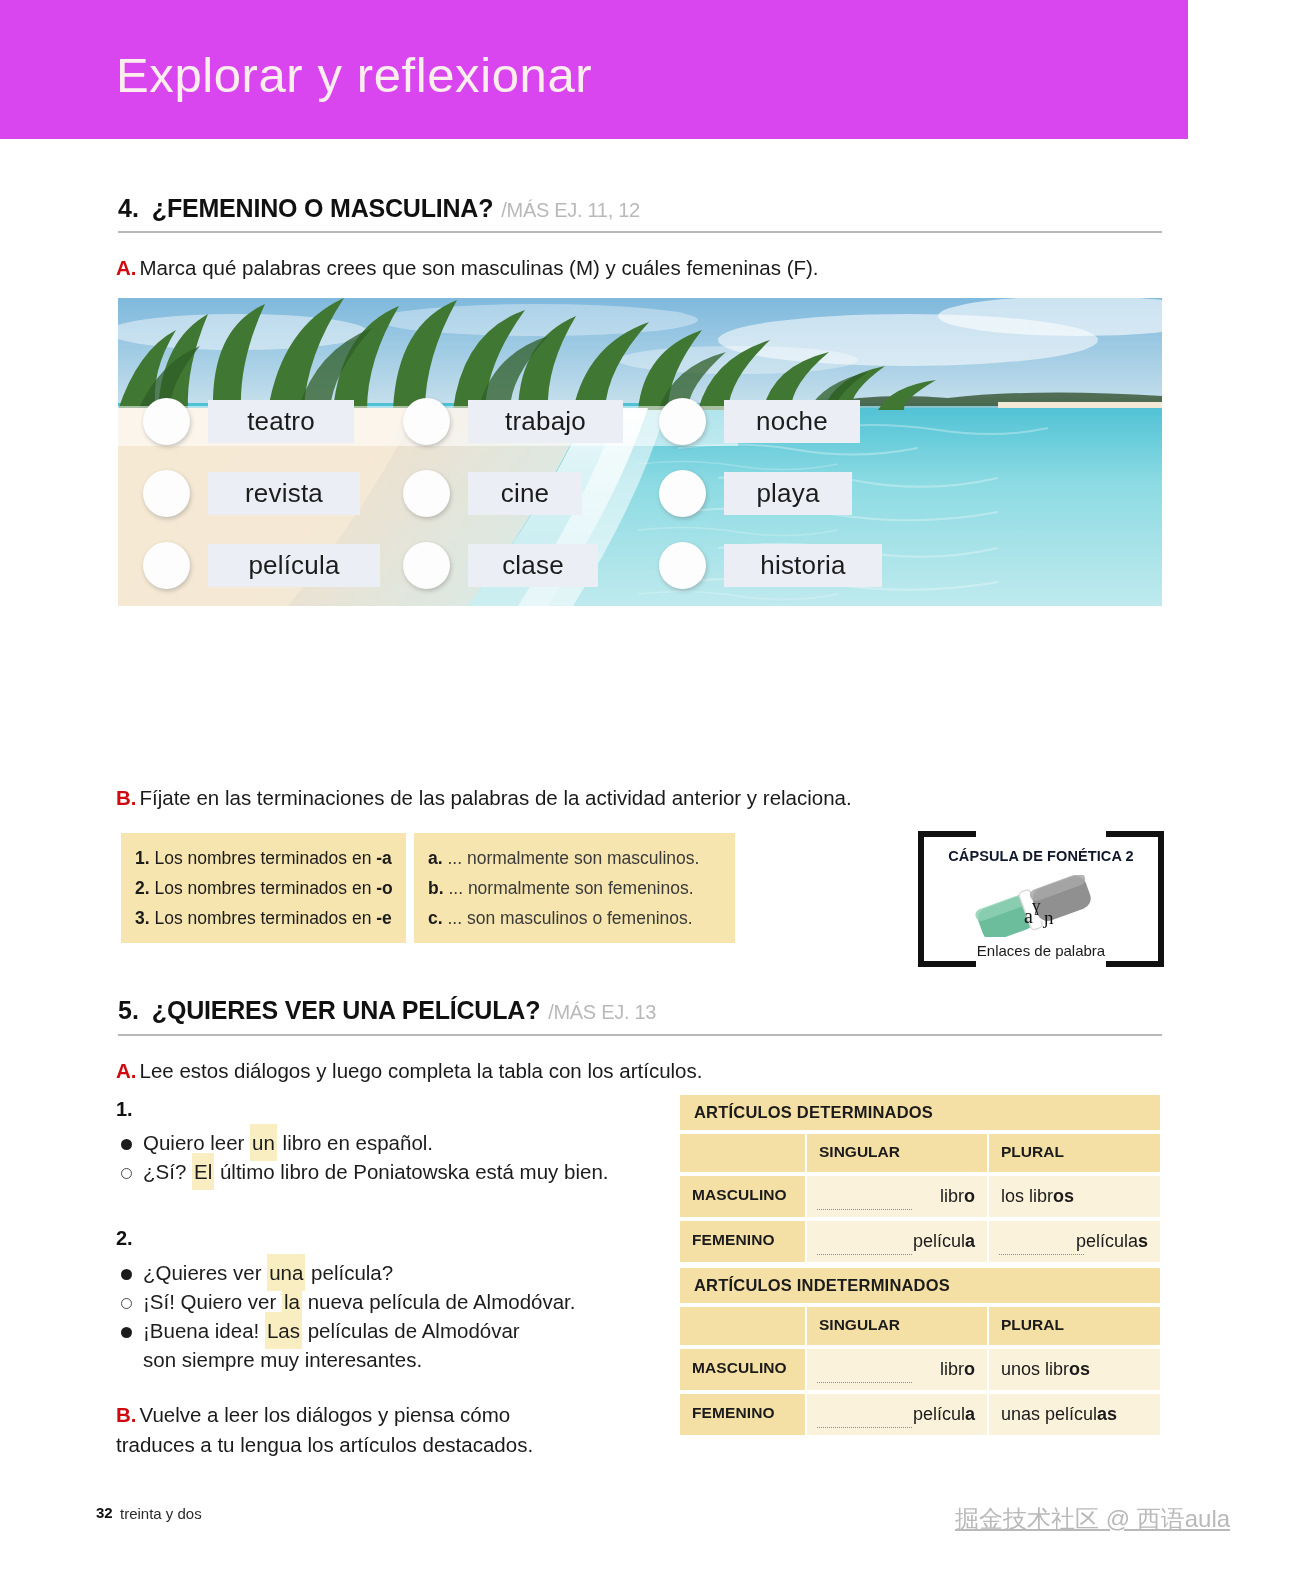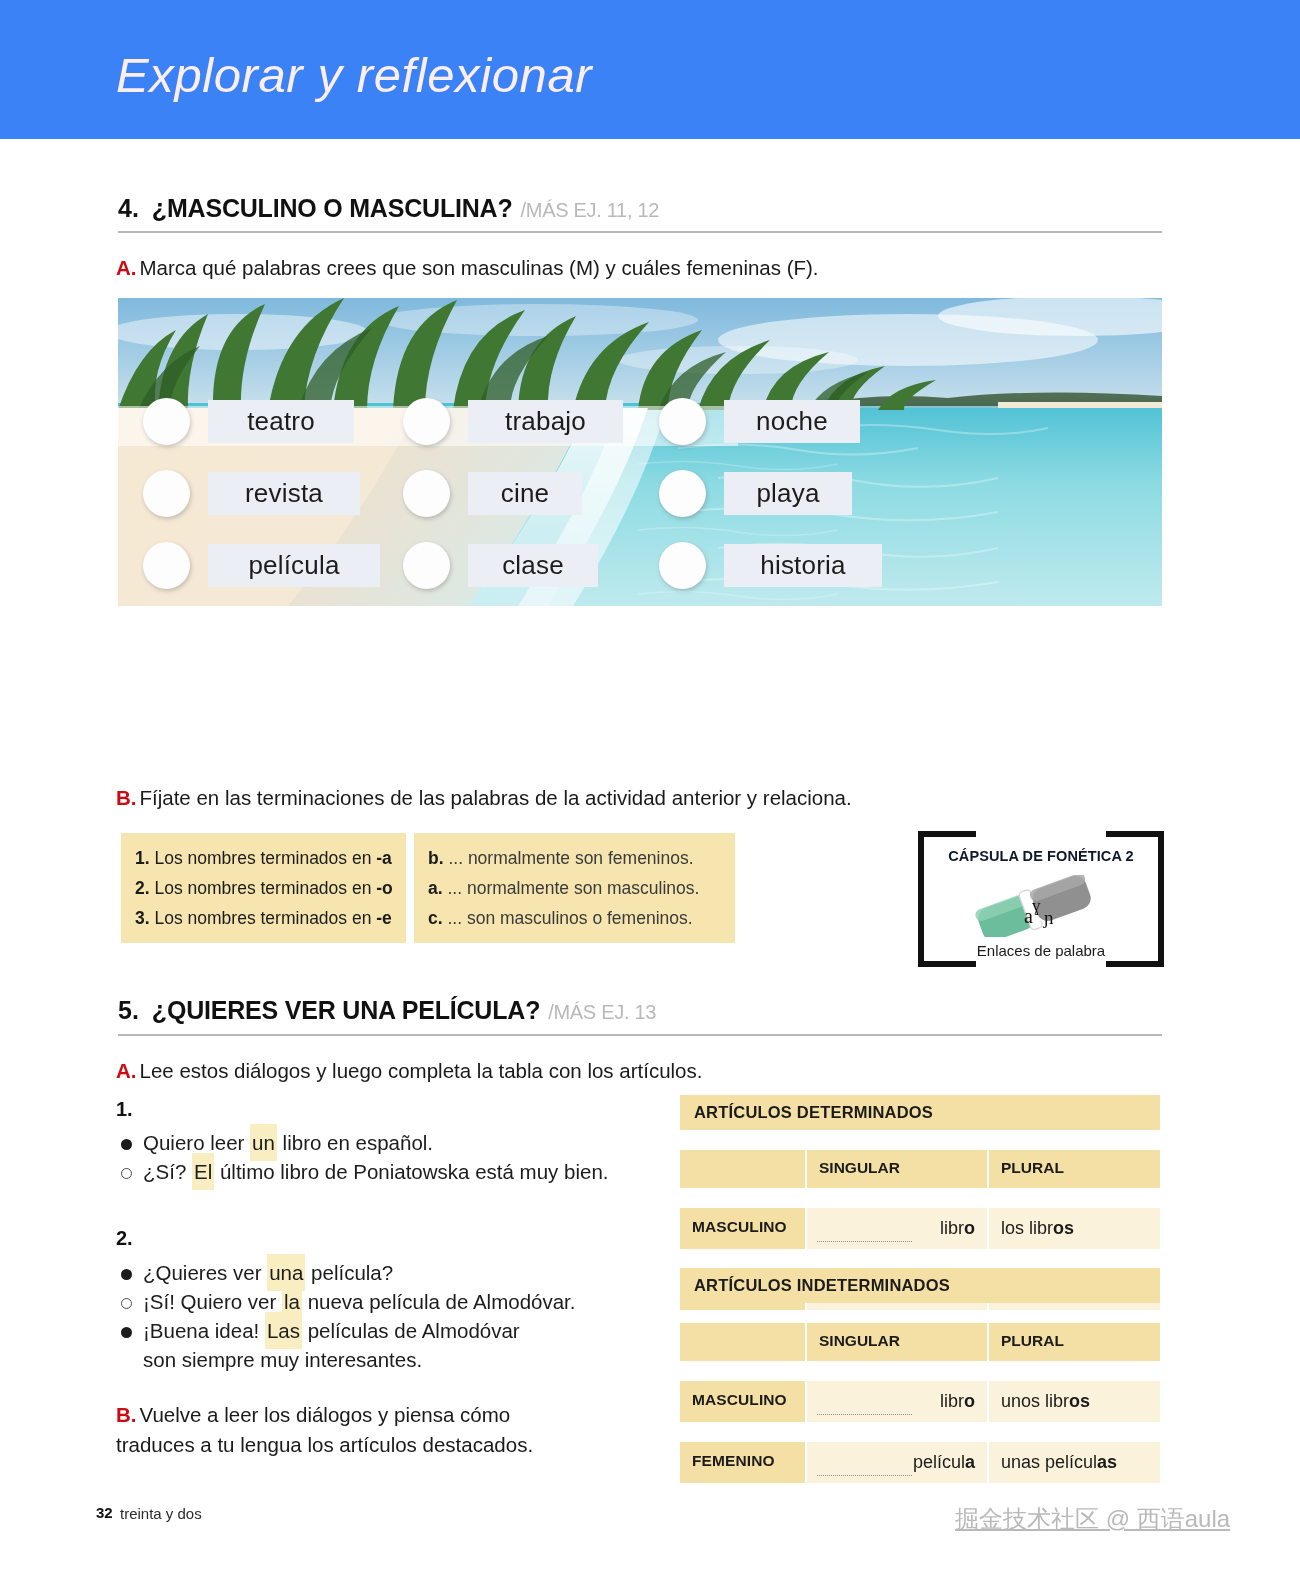--- a/index.html
+++ b/index.html
@@ -6,23 +6,22 @@
   html,body { width:1300px; height:1594px; }
   body {
     font-family:"Liberation Sans", sans-serif;
     background:#ffffff;
     position:relative;
     overflow:hidden;
   }
 
   
   .banner {
-    position:absolute; left:0; top:0; width:1300px; height:139px;
-    background:#3b82f6;
-    font-style:italic;
+    position:absolute; left:0; top:0; width:1188px; height:139px;
+    background:#d946ef;
   }
   .banner-title {
     position:absolute; left:116px; top:47px;
     font-size:49px; font-weight:300; color:#fdeeee;
     letter-spacing:0.6px; white-space:nowrap;
   }
 
   
   .page { position:absolute; left:0; top:139px; width:1300px; }
 
@@ -101,21 +100,21 @@
   .bullet-f { background:#1c1c1c; }
   .bullet-o { border:1.6px solid #4a4a4a; background:transparent; }
   mark { background:#f9eec2; color:#1c1c1c; padding:7px 2px; }
 
   
   .atable { position:absolute; width:480px; }
   .at-head {
     background:#f4dfa4; font-size:16.5px; font-weight:bold; color:#1b1b1b;
     padding:8px 14px; letter-spacing:0.2px;
   }
-  .at-row { display:flex; margin-top:20px; }
+  .at-row { display:flex; margin-top:4px; }
   .at-c0 {
     width:125px; background:#f4dfa4; font-size:15.5px; font-weight:bold;
     color:#1b1b1b; padding:10px 0 10px 12px; letter-spacing:0.1px;
   }
   .at-c1, .at-c2 {
     background:#fbf2db; font-size:18px; color:#1b1b1b;
     padding:10px 12px; position:relative;
   }
   .at-c1 { width:180px; margin-left:2px; text-align:right; }
   .at-c2 { width:171px; margin-left:2px; }
@@ -139,21 +138,21 @@
 </head>
 <body>
 
 <div class="banner">
   <div class="banner-title">Explorar y reflexionar</div>
 </div>
 
 <div class="page">
 
   <div class="sec-head" style="left:118px; top:55px;">
-    <span class="num">4.</span><span class="ttl">¿MASCULINO O MASCULINA?</span><span class="more">/MÁS EJ. 11, 12</span>
+    <span class="num">4.</span><span class="ttl">¿FEMENINO O MASCULINA?</span><span class="more">/MÁS EJ. 11, 12</span>
   </div>
   <div class="sec-rule" style="left:118px; top:92px; width:1044px;"></div>
 
   <div class="task" style="left:116px; top:115px; width:1046px;">
     <span class="lbl">A.</span><span>Marca qué palabras crees que son masculinas (M) y cuáles femeninas (F).</span>
   </div>
 
   <div class="photo">
     <svg viewBox="0 0 1044 308" preserveAspectRatio="none">
       <defs>
@@ -294,26 +293,26 @@
       <span>Los nombres terminados en </span><b>-o</b>
     </div>
     <div class="ln">
       <span class="ix">3.</span>
       <span>Los nombres terminados en </span><b>-e</b>
     </div>
   </div>
 
   <div class="matchbox" style="left:414px; top:694px; width:321px; padding:10px 10px 10px 14px;">
     <div class="ln">
+      <span class="ix">a.</span>
+      <span class="m-dots">... normalmente son masculinos.</span>
+    </div>
+    <div class="ln">
       <span class="ix">b.</span>
       <span class="m-dots">... normalmente son femeninos.</span>
-    </div>
-    <div class="ln">
-      <span class="ix">a.</span>
-      <span class="m-dots">... normalmente son masculinos.</span>
     </div>
     <div class="ln">
       <span class="ix">c.</span>
       <span class="m-dots">... son masculinos o femeninos.</span>
     </div>
   </div>
 
   <div class="capsule">
     <div class="brkt" style="left:0; top:0; height:136px;"></div>
     <div class="brkt-h" style="left:0; top:0; width:58px;"></div>

